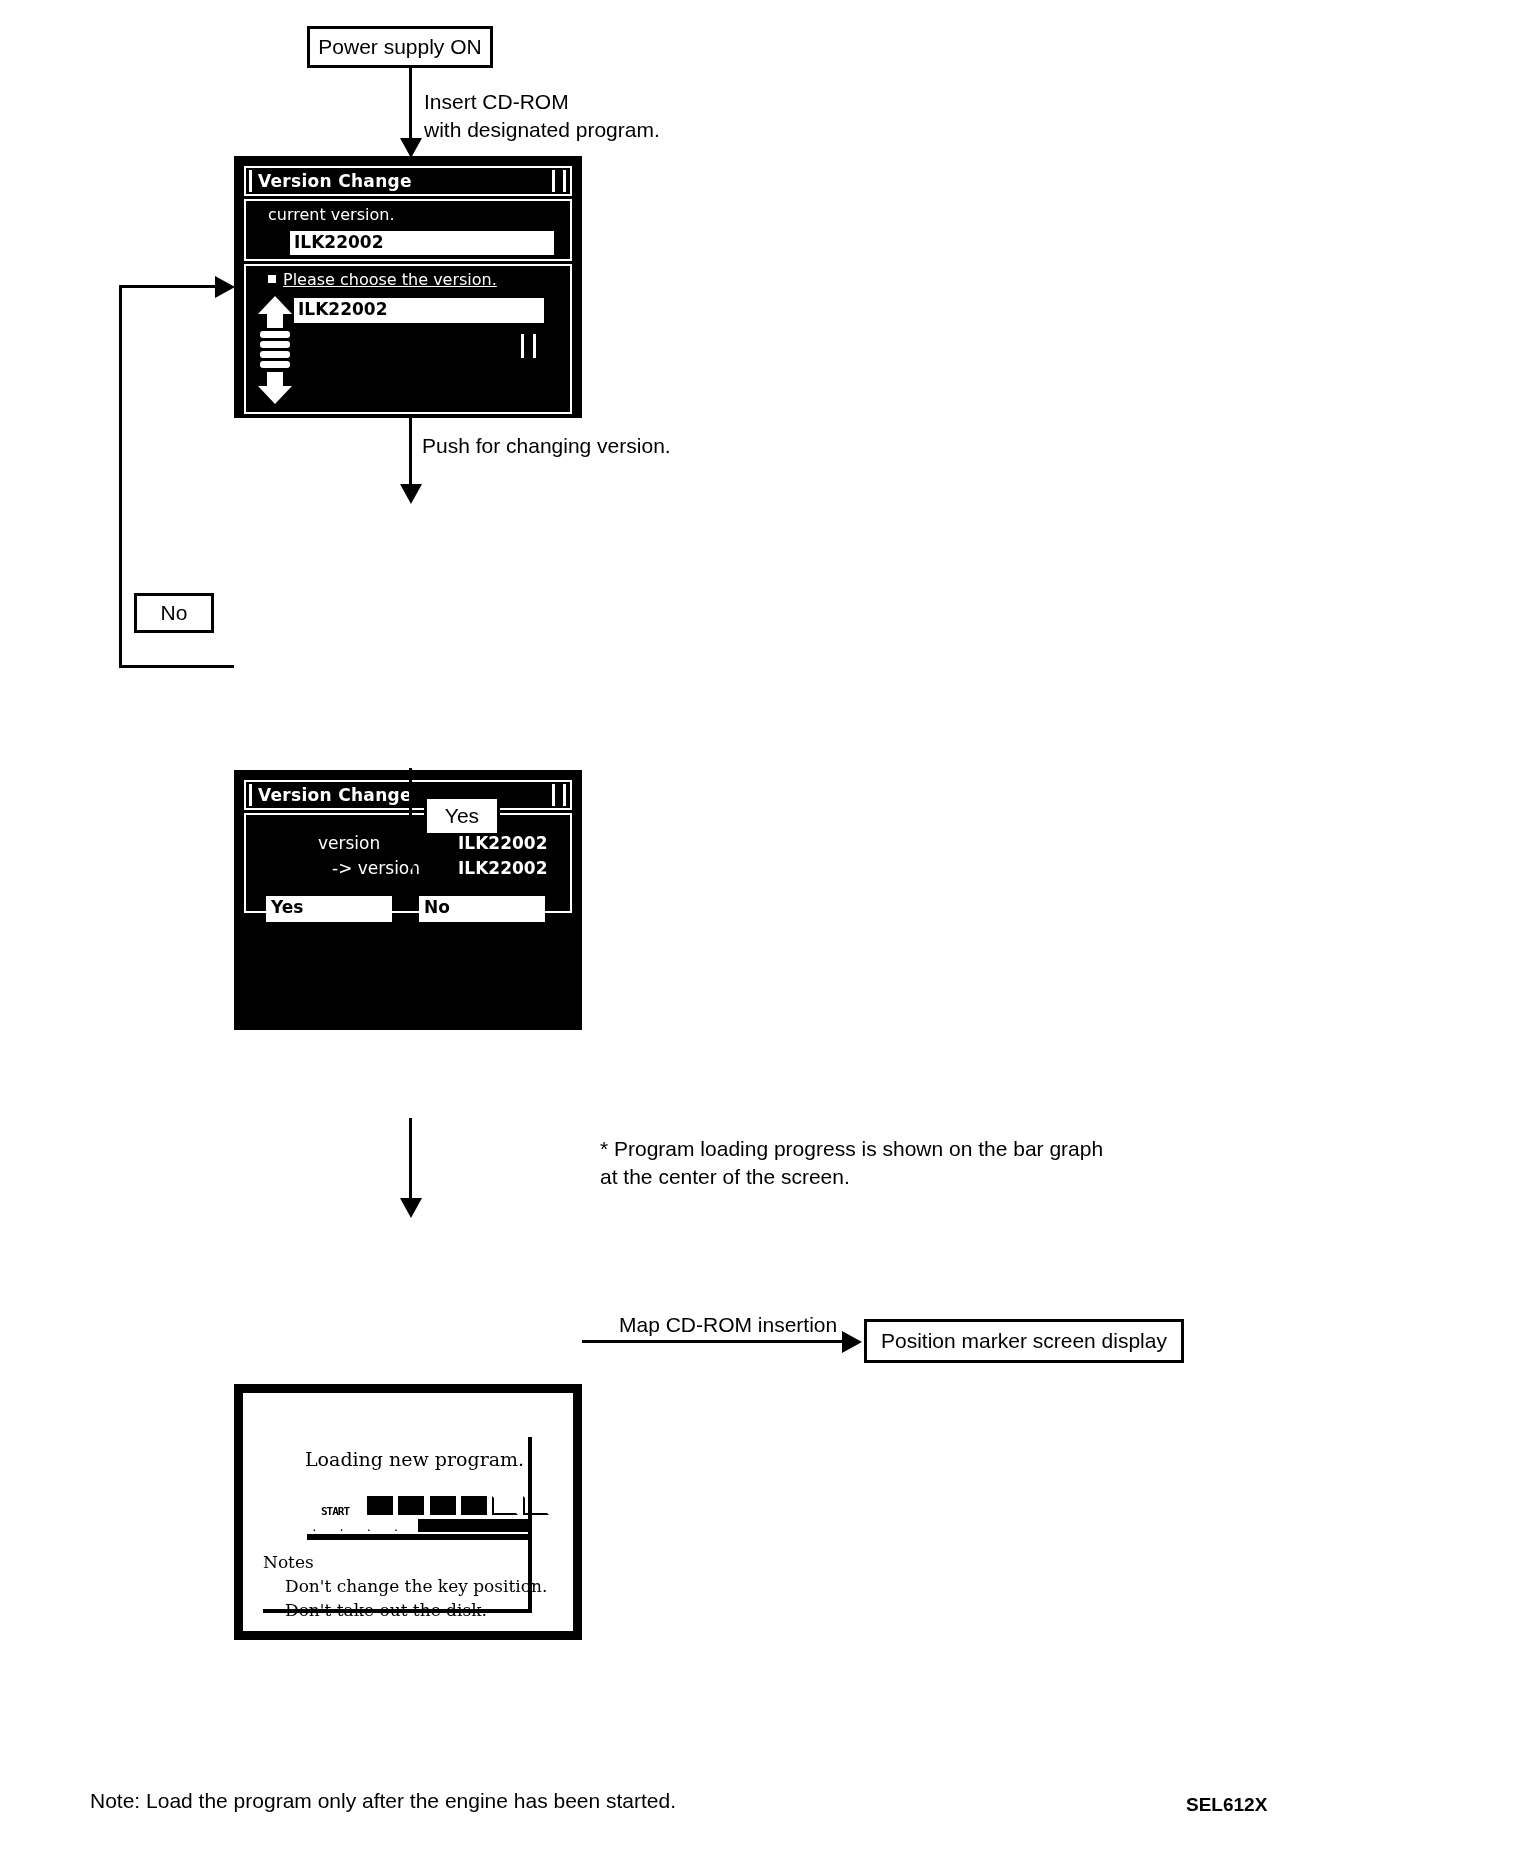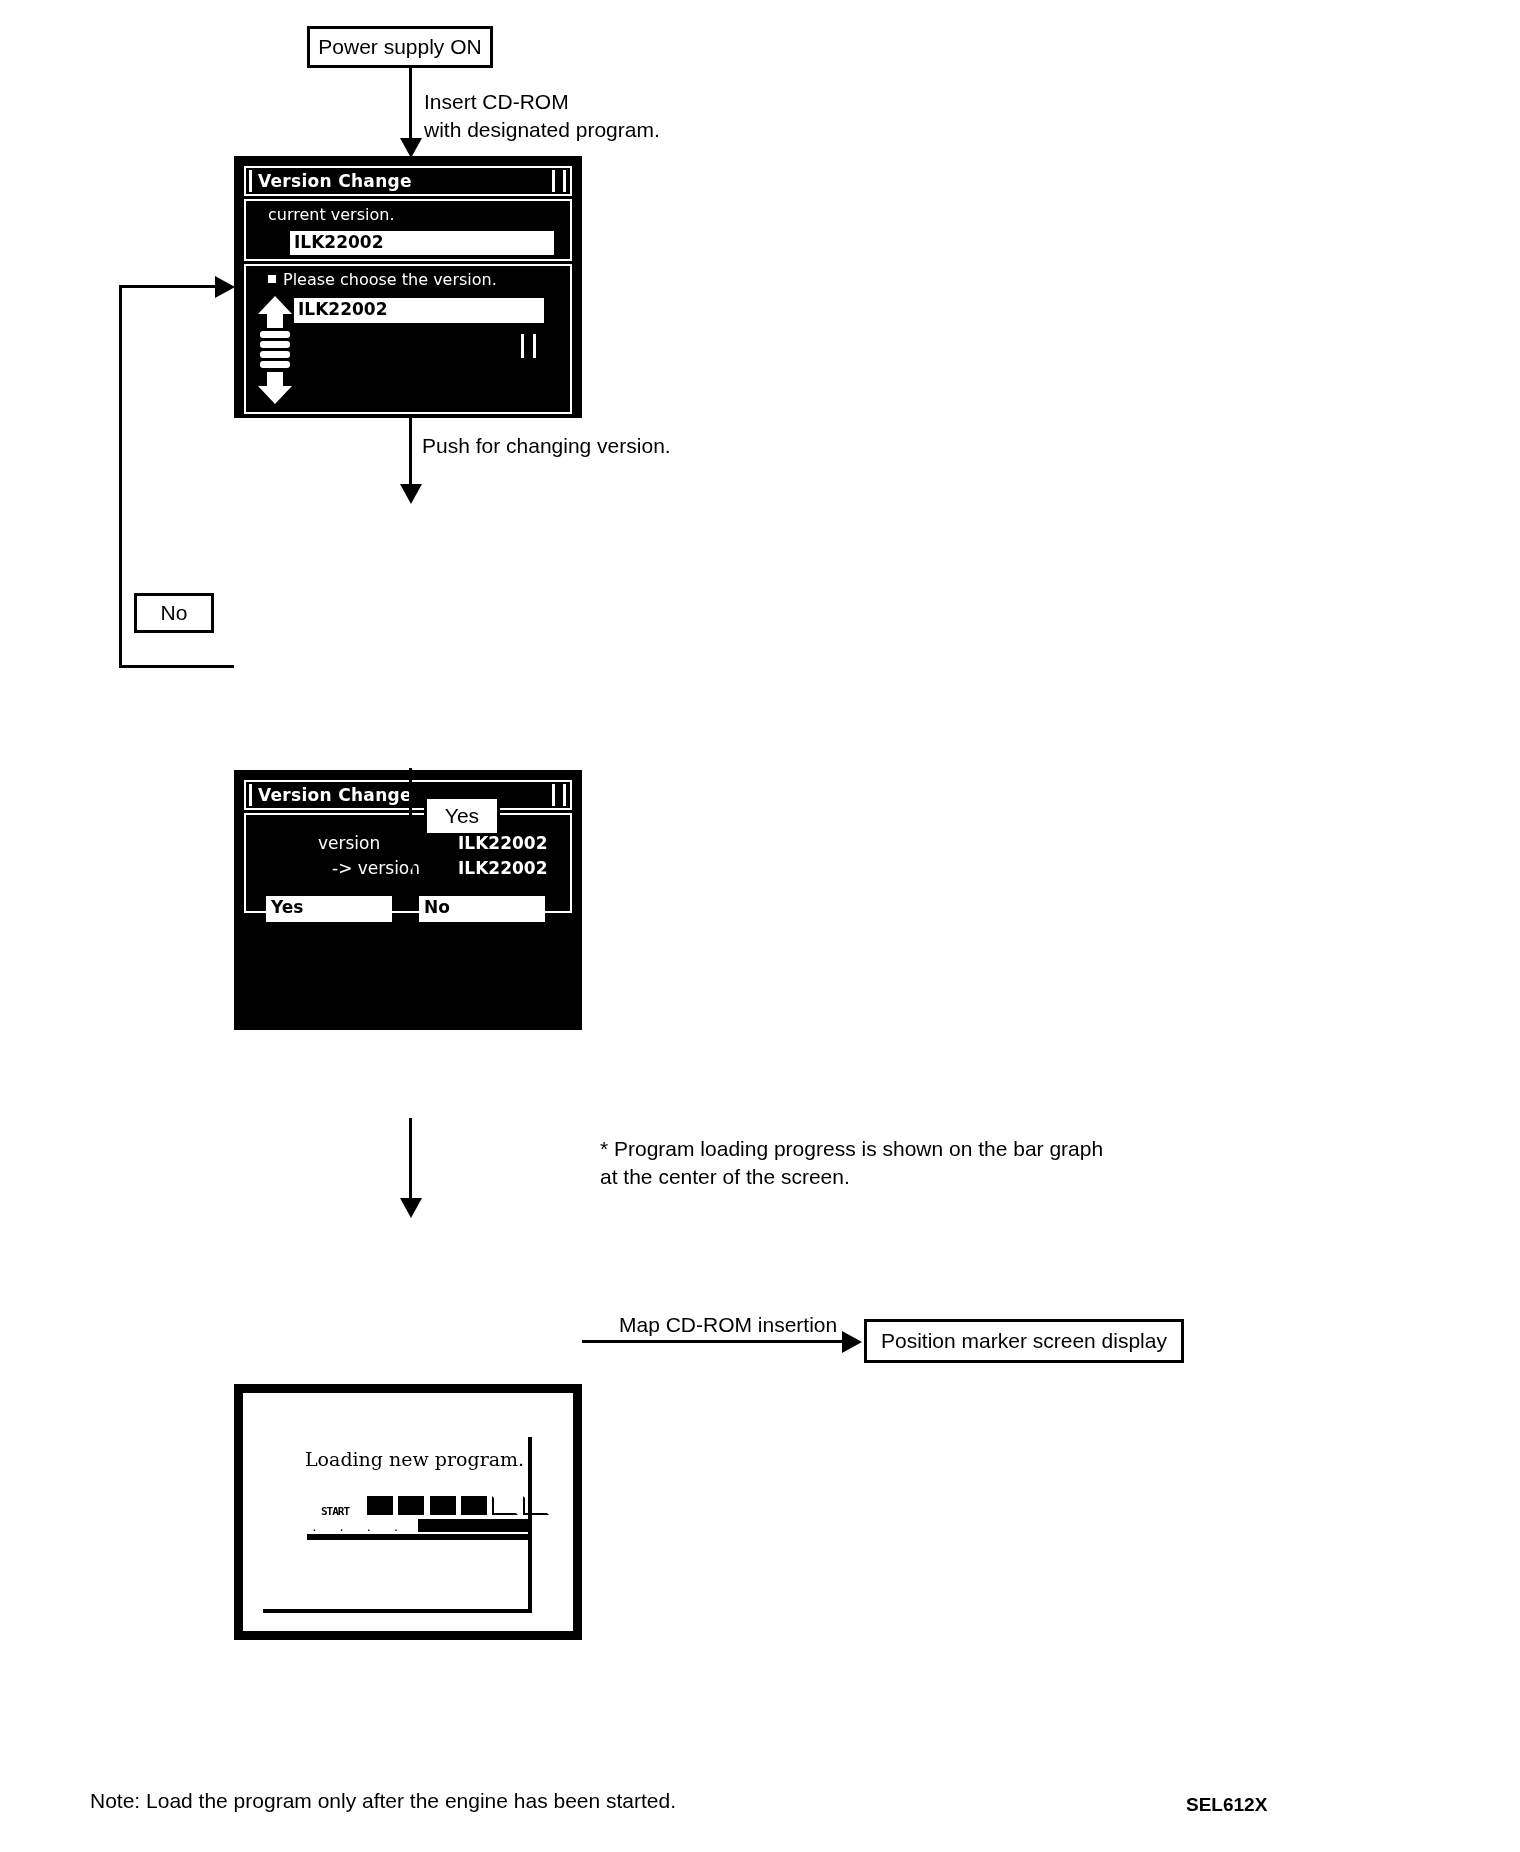--- a/index.html
+++ b/index.html
@@ -139,21 +139,21 @@
   <div class="lcd-titlebar">
     <span class="lcd-title">Version Change</span>
   </div>
 
   <div class="lcd-panel" style="height:62px;">
     <div class="lcd-label">current version.</div>
     <div class="lcd-field" style="position:absolute;left:44px;right:16px;top:30px;height:24px;">ILK22002</div>
   </div>
 
   <div class="lcd-panel" style="height:150px;">
-    <div class="lcd-label" style="">
+    <div class="lcd-label" style="text-decoration:underline;">
       <span class="lcd-bullet"></span><span>Please choose the version.</span>
     </div>
 
     <div class="scrollcol" style="top:30px;">
       <div>
         <div class="sc-up"></div>
         <div class="sc-up-stem"></div>
       </div>
       <div>
         <div class="sc-bar"></div>
@@ -226,20 +226,25 @@
     <span class="cell on"></span>
     <span class="cell off"></span>
     <span class="cell off"></span>
   </div>
 
   <div class="abs tick-row" style="left:68px;top:128px;">. . . . . . . .</div>
   <div class="abs" style="left:175px;top:126px;width:110px;height:13px;background:#000;"></div>
   <div class="abs bar-track" style="left:64px;top:141px;width:221px;"></div>
   <div class="abs" style="left:285px;top:44px;width:4px;height:172px;background:#000;"></div>
 
+  <div class="abs sw-notes" style="left:20px;top:158px;">
+    <div>Notes</div>
+    <div style="padding-left:22px;">Don't change the key position.</div>
+    <div style="padding-left:22px;">Don't take out the disk.</div>
+  </div>
   <div class="abs hr-blk" style="left:20px;top:216px;width:269px;"></div>
 </div>
 
 <div class="abs note-txt" style="left:600px;top:1135px;width:520px;">* Program loading progress is shown on the bar graph
   at the center of the screen.</div>
 
 <div class="abs vline" style="left:409px;top:1118px;height:84px;"></div>
 <div class="abs arrow-down" style="left:400px;top:1198px;"></div>
 
 <div class="abs hline" style="left:582px;top:1340px;width:262px;"></div>

